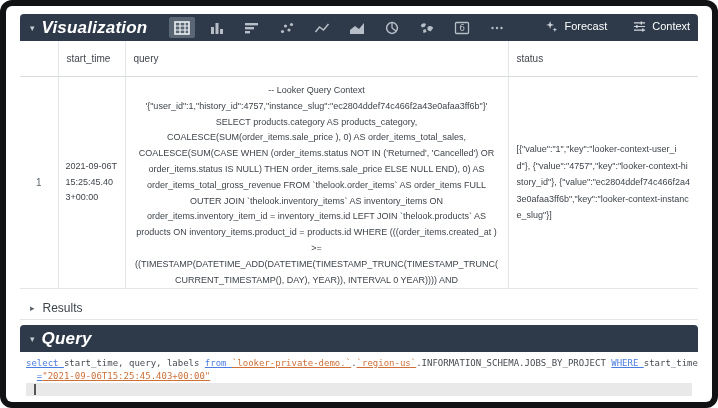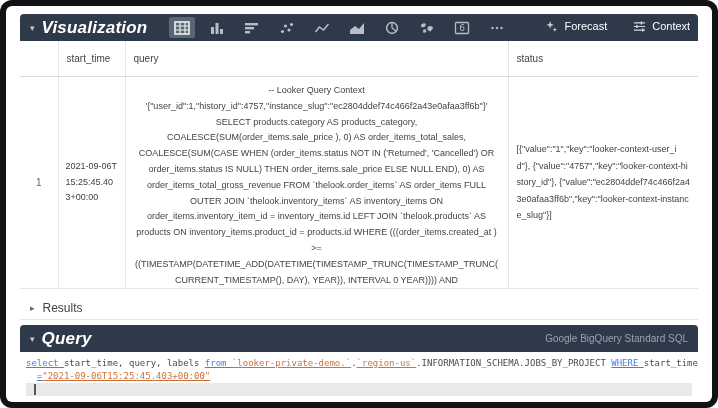--- a/index.html
+++ b/index.html
@@ -173,19 +173,18 @@
     <div class="results-bar">
       <span class="caret">▸</span>
       <span class="results-title">Results</span>
     </div>
 
     <section class="query-panel">
       <div class="panel-header">
         <span class="caret">▾</span>
         <span class="panel-title">Query</span>
         <div class="spacer"></div>
-        <span class="dialect">Google BigQuery Standard SQL</span>
       </div>
       <div class="sql-editor" id="sql-editor"><div class="sql-line"><span class="tok-kw">select </span><span class="tok-d">start_time, query, labels </span><span class="tok-kw">from </span><span class="tok-str">`looker-private-demo.`</span><span class="tok-d">.</span><span class="tok-str">`region-us`</span><span class="tok-d">.INFORMATION_SCHEMA.JOBS_BY_PROJECT </span><span class="tok-kw">WHERE </span><span class="tok-d">start_time</span></div><div class="sql-line"><span class="tok-d">  </span><span class="tok-kw">=</span><span class="tok-str">"2021-09-06T15:25:45.403+00:00"</span></div><div class="sql-line active"><span class="sql-caret"></span></div></div>
     </section>
 
   </div>
 </div>
 
 </body></html>

